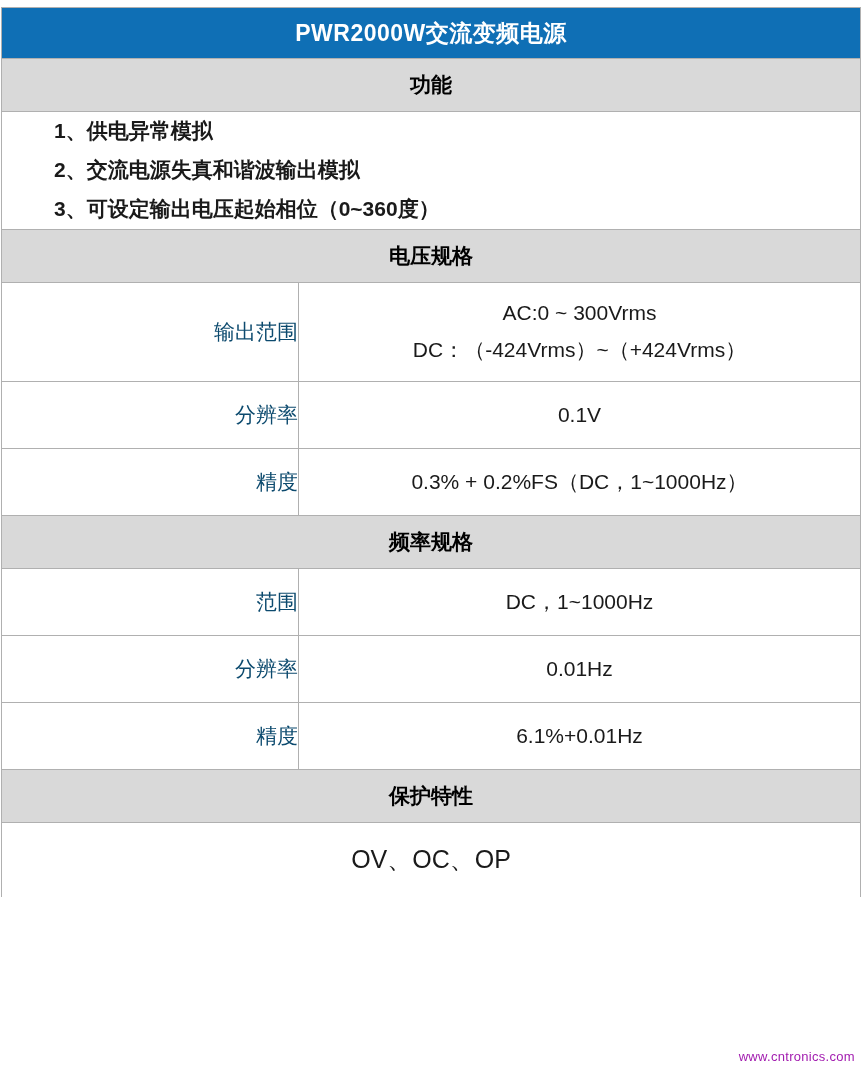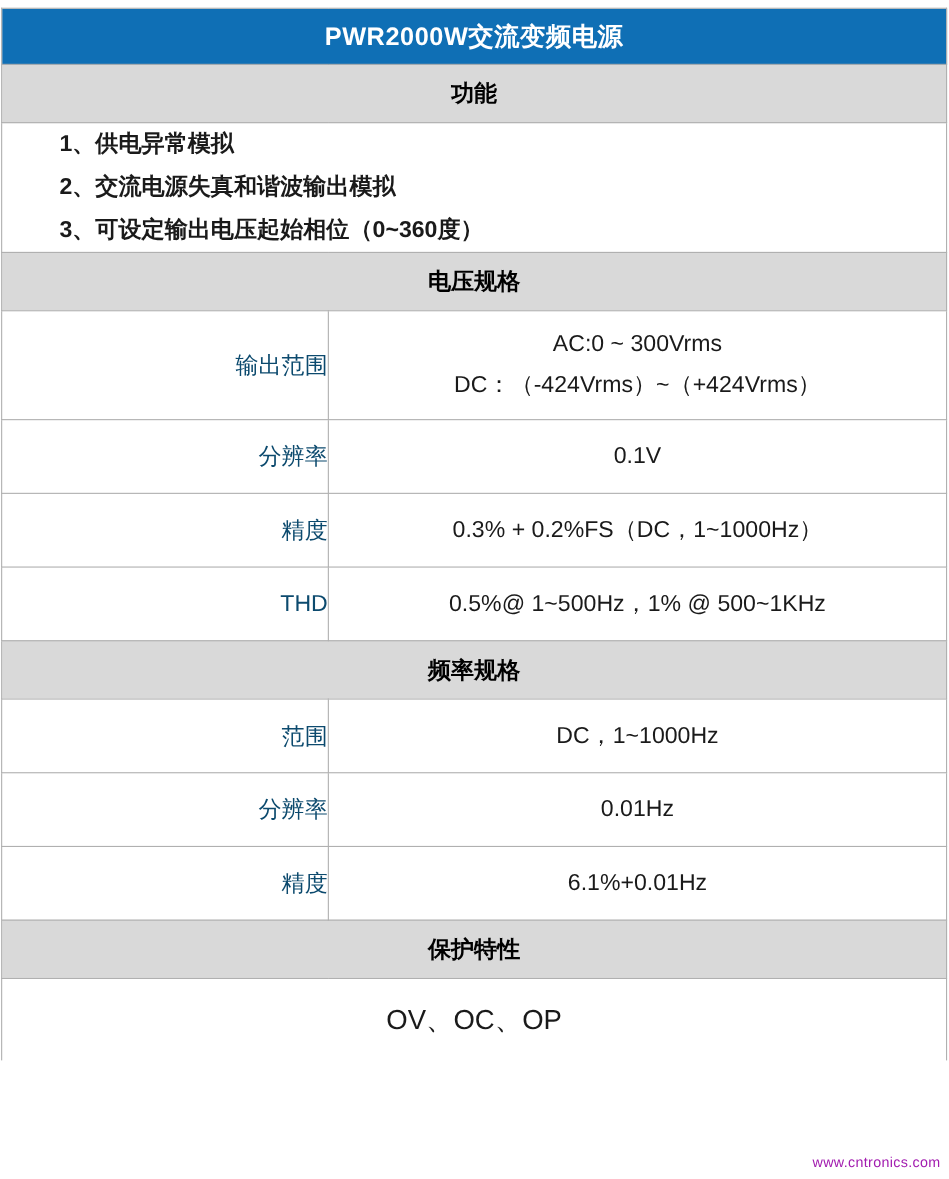--- a/index.html
+++ b/index.html
@@ -130,26 +130,20 @@
       <td class="value-cell">
         <div class="vline">0.1V</div>
       </td>
     </tr>
     <tr>
       <td class="label-cell">精度</td>
       <td class="value-cell">
         <div class="vline">0.3% + 0.2%FS（DC，1~1000Hz）</div>
       </td>
     </tr>
-    <tr>
-      <td class="label-cell">THD</td>
-      <td class="value-cell">
-        <div class="vline">0.5%@ 1~500Hz，1% @ 500~1KHz</div>
-      </td>
-    </tr>
 
     <tr class="section-row">
       <td colspan="2">频率规格</td>
     </tr>
     <tr>
       <td class="label-cell">范围</td>
       <td class="value-cell">
         <div class="vline">DC，1~1000Hz</div>
       </td>
     </tr>

